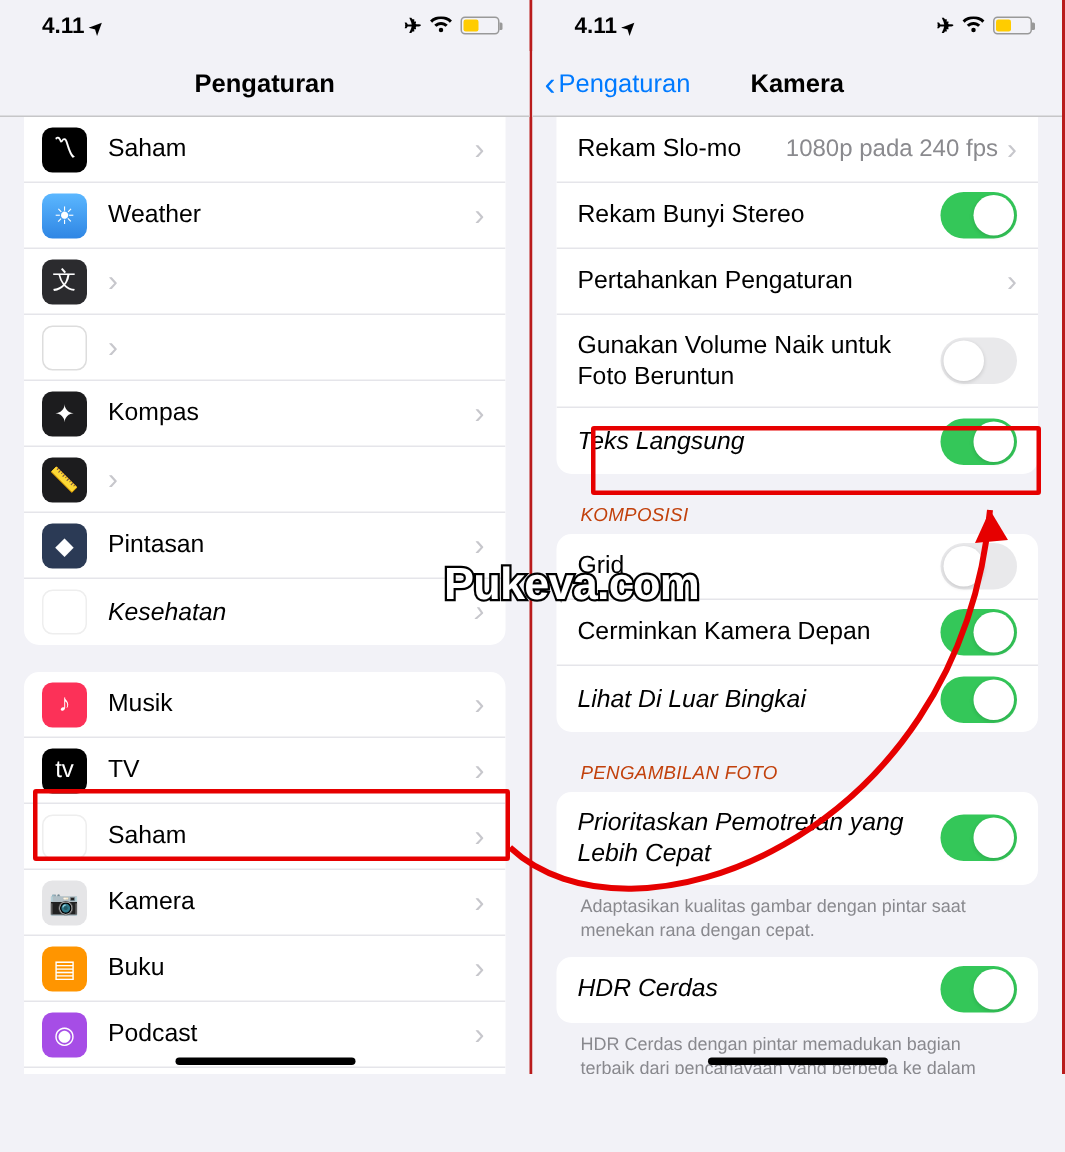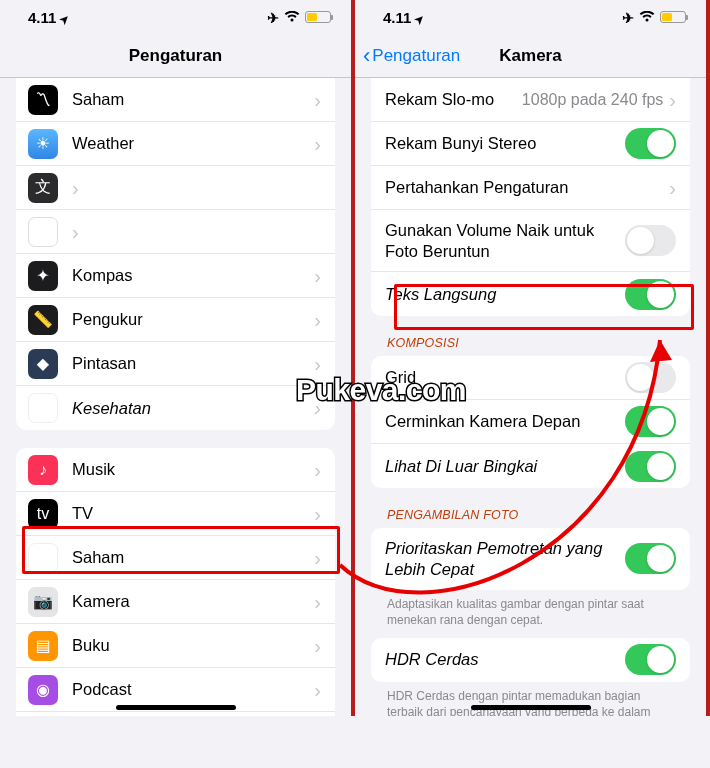--- a/index.html
+++ b/index.html
@@ -12,21 +12,21 @@
     background: #f2f2f7;
     position: relative;
     overflow: hidden;
   }
   .phone {
     width: 355px;
     height: 716px;
     background: #f2f2f7;
     display: flex;
     flex-direction: column;
-    border-right: 4px solid #b91c1c;
+    border-right: 2px solid #b91c1c;
   }
   .phone:last-child { border-right: none; }
 
   
   .status-bar {
     display: flex;
     align-items: center;
     justify-content: space-between;
     height: 34px;
     padding: 0 20px 0 28px;
@@ -259,21 +259,20 @@
           <div class="app-icon ic-peta">🗺</div>
           <div class="chevron">›</div>
         </div>
         <div class="row with-icon">
           <div class="app-icon ic-kompas">✦</div>
           <div class="row-label">Kompas</div>
           <div class="chevron">›</div>
         </div>
         <div class="row with-icon">
           <div class="app-icon ic-pengukur">📏</div>
-          <div class="row-label">Pengukur</div>
           <div class="chevron">›</div>
         </div>
         <div class="row with-icon">
           <div class="app-icon ic-pintasan">◆</div>
           <div class="row-label">Pintasan</div>
           <div class="chevron">›</div>
         </div>
         <div class="row with-icon">
           <div class="app-icon ic-kesehatan">❤</div>
           <div class="row-label">Kesehatan</div>

